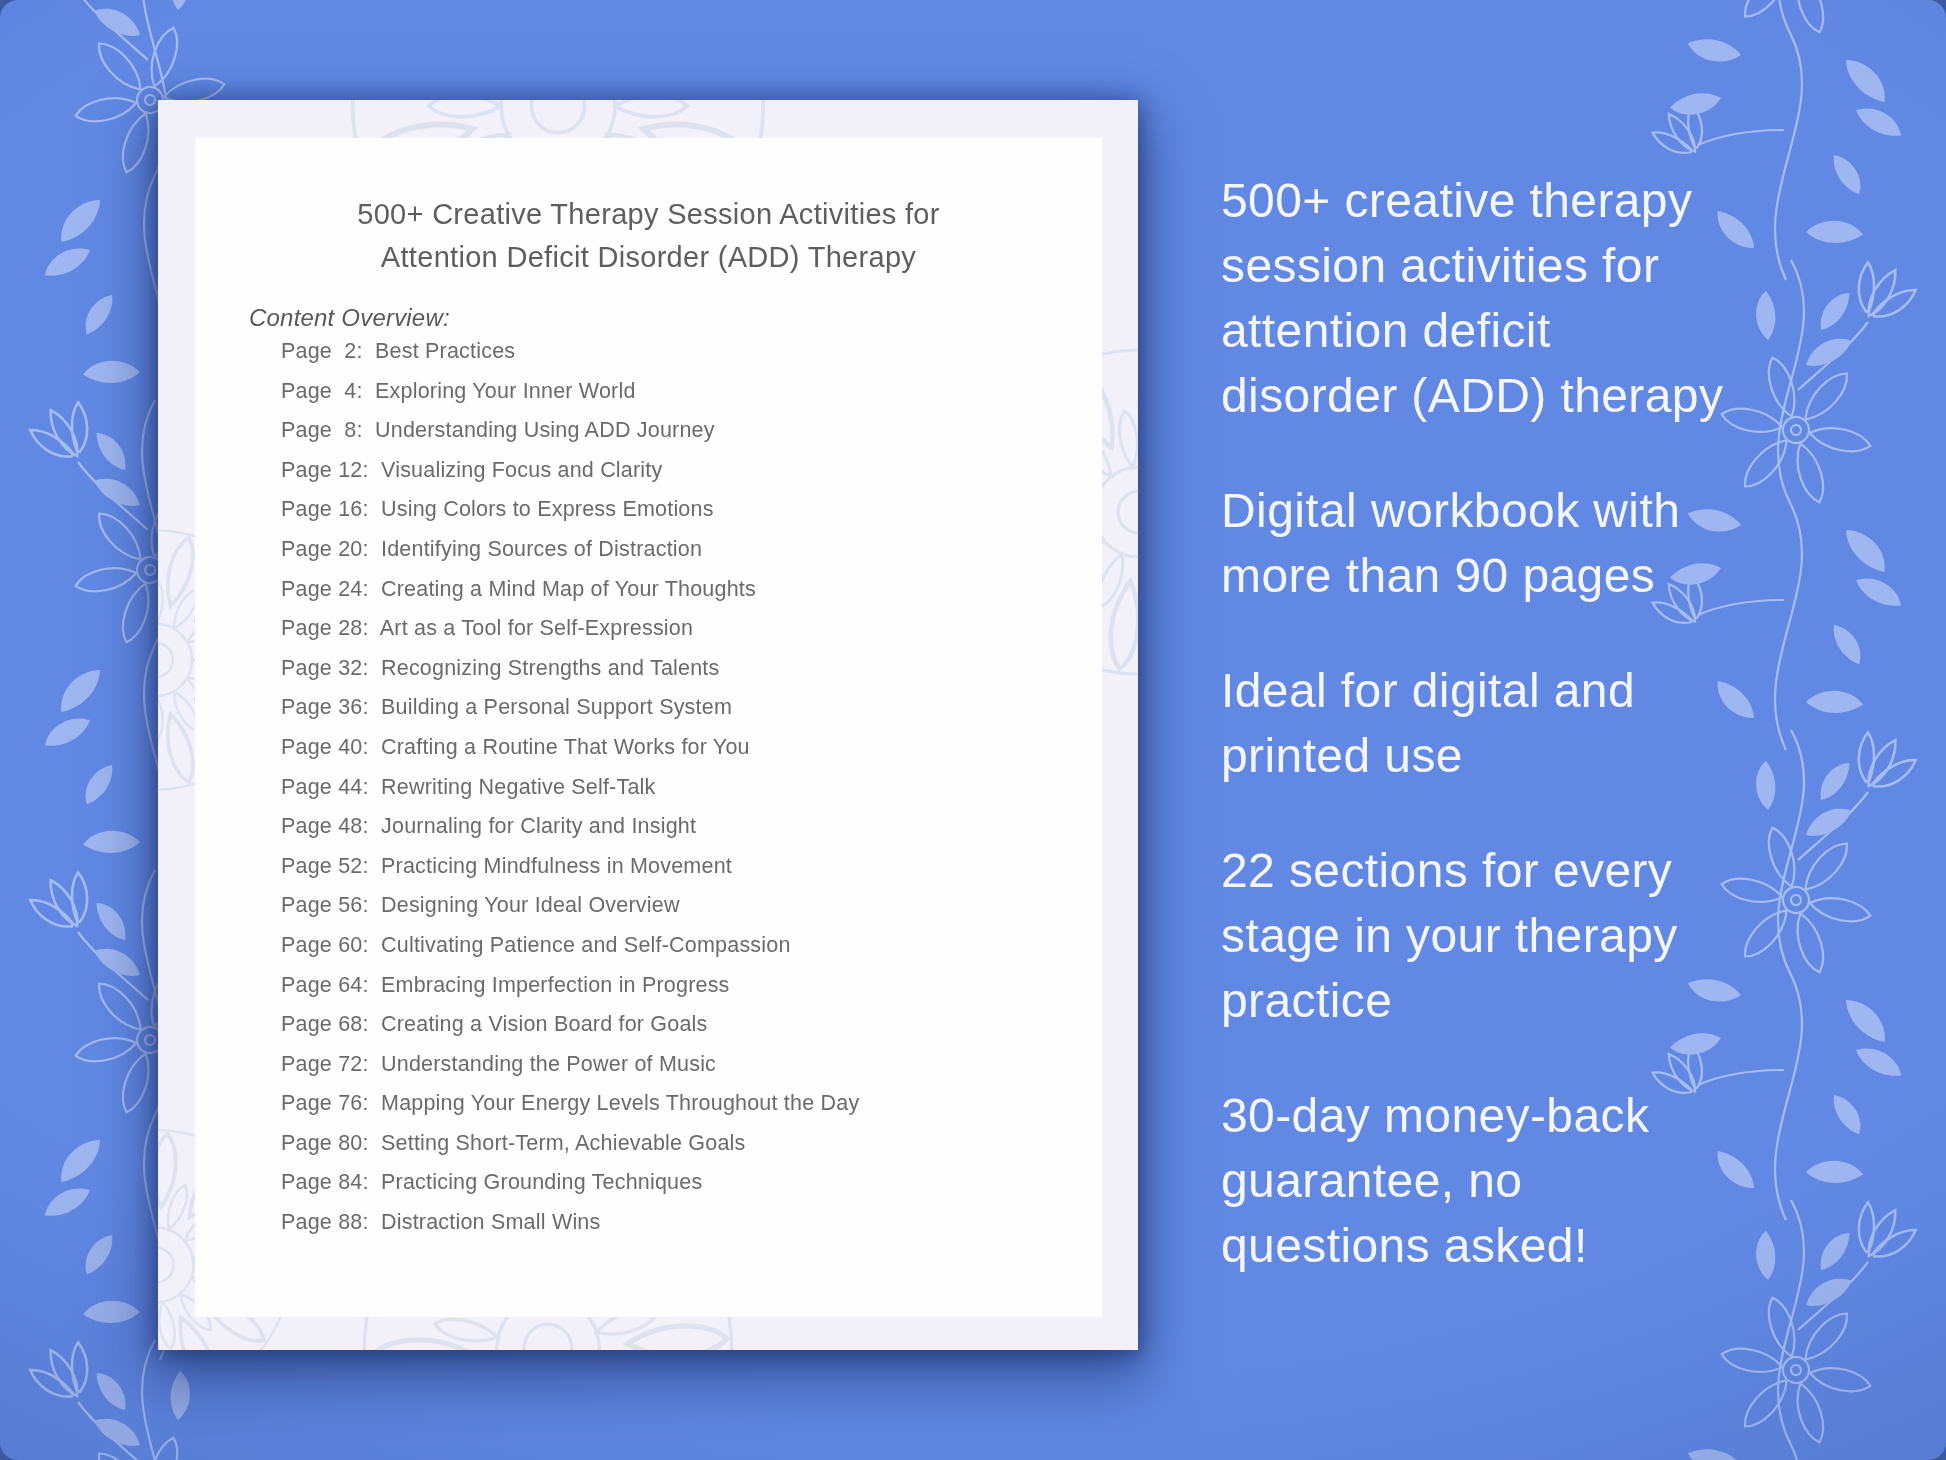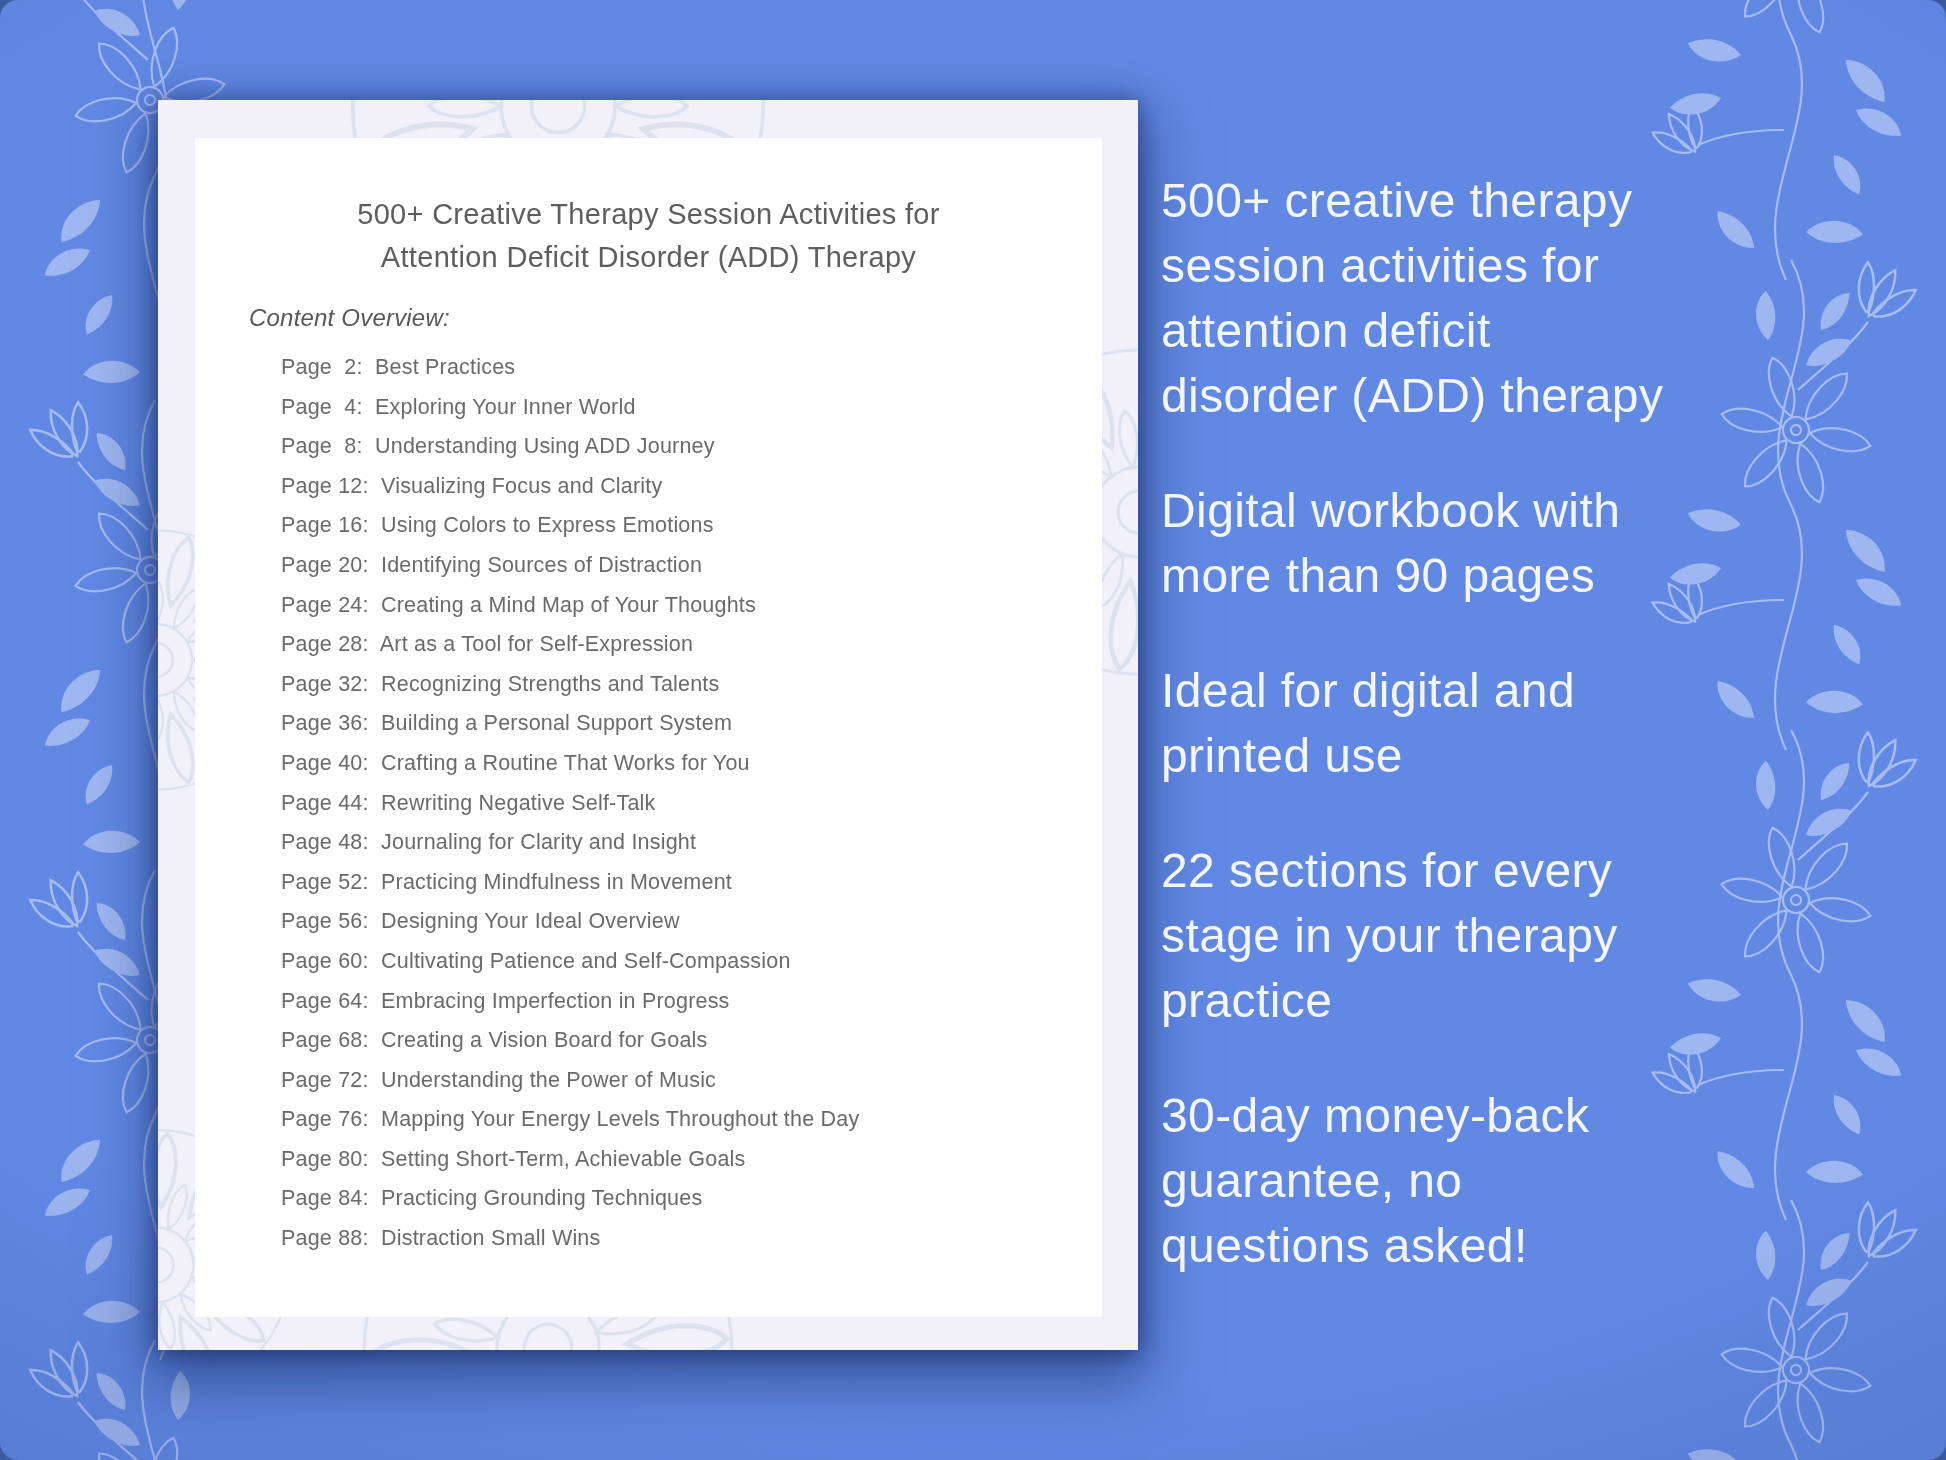--- a/index.html
+++ b/index.html
@@ -35,28 +35,28 @@
   .page-title{
     margin-top:55px;
     text-align:center;
     font-size:29px;line-height:43px;
     color:#5e5e5e;letter-spacing:.3px;
   }
   .overview{
     margin:25px 0 0 54px;
     font-size:24px;color:#585858;letter-spacing:.2px;font-style:italic;
   }
-  .toc{margin-top:16px;padding-left:86px;}
+  .toc{padding-left:86px;}
   .toc-item{
     font-size:21.5px;line-height:39.6px;
     color:#6a6a6a;white-space:pre;letter-spacing:.2px;
   }
   
   .marketing{
-    position:absolute;left:1161px;top:168px;width:660px;
+    position:absolute;left:1221px;top:168px;width:660px;
     color:#f4f6fb;
   }
   .claim{
     margin:0 0 50px 0;
     font-size:48px;line-height:65px;
     white-space:pre-line;letter-spacing:.4px;
   }
 </style>
 </head>
 <body>

